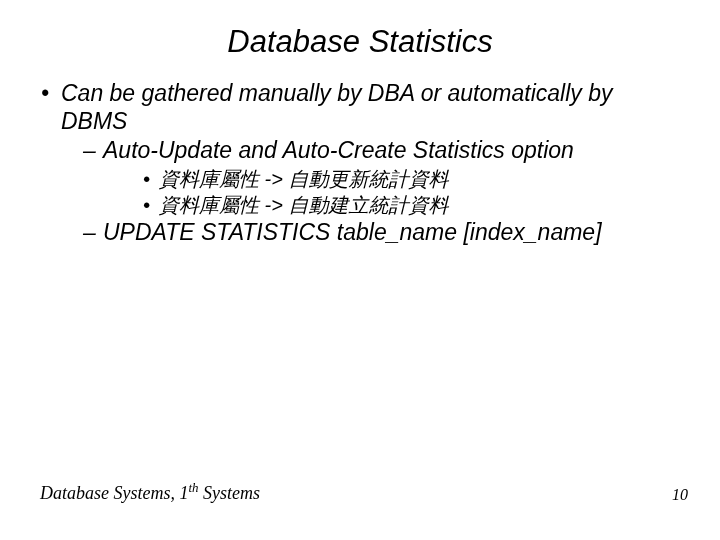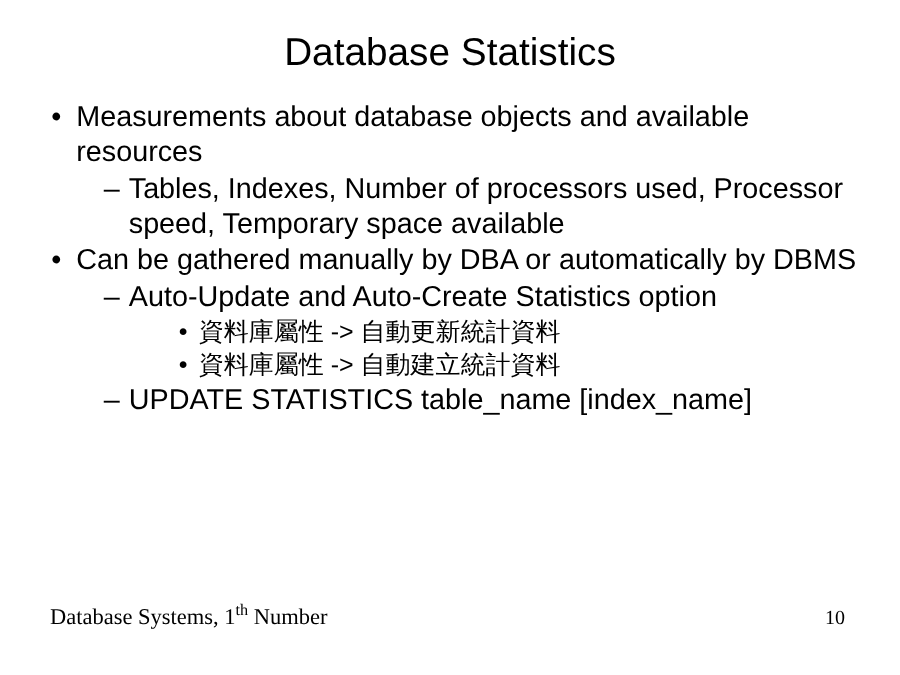--- a/index.html
+++ b/index.html
@@ -1,15 +1,15 @@
 <!DOCTYPE html>
 <html><head>
   <meta charset="utf-8">
   <style>
-    * { box-sizing: border-box; margin: 0; padding: 0; }
+    * { box-sizing: border-box; margin: 0; padding: 0; font-style: italic; }
     html, body { width: 720px; height: 540px; }
     body {
       font-family: Arial, "Helvetica Neue", Helvetica, sans-serif;
       background: #fff;
       color: #000;
       position: relative;
       padding: 20px 35px 0 35px;
     }
     .title {
       text-align: center;
@@ -46,41 +46,33 @@
     .footer-left {
       position: absolute;
       left: 40px;
       bottom: 36px;
       font-family: "Times New Roman", Times, serif;
       font-size: 18px;
     }
     .footer-left sup { font-size: 0.72em; vertical-align: super; line-height: 0; }
     .footer-right {
       position: absolute;
-      right: 44px;
+      right: 32px;
       bottom: 36px;
       font-family: "Times New Roman", Times, serif;
       font-size: 16px;
     }
   </style>
 </head>
 <body>
 
 <h1 class="title">Database Statistics</h1>
 
 <div class="content">
   <ul class="lvl1">
-    <li>
-      <span>Measurements about database objects and available resources</span>
-      <ul class="lvl2">
-        <li>
-          <span>Tables, Indexes, Number of processors used, Processor speed, Temporary space available</span>
-        </li>
-      </ul>
-    </li>
     <li>
       <span>Can be gathered manually by DBA or automatically by DBMS</span>
       <ul class="lvl2">
         <li>
           <span>Auto-Update and Auto-Create Statistics option</span>
           <ul class="lvl3">
             <li>
               <span>資料庫屬性 -&gt; 自動更新統計資料</span>
             </li>
             <li>
@@ -90,15 +82,15 @@
         </li>
         <li>
           <span>UPDATE STATISTICS table_name [index_name]</span>
         </li>
       </ul>
     </li>
   </ul>
 </div>
 
 <div class="footer-left">
-  <span>Database Systems, 1</span><sup>th</sup><span> Number</span>
+  <span>Database Systems, 1</span><sup>th</sup><span> Systems</span>
 </div>
 <div class="footer-right">10</div>
 
 </body></html>

